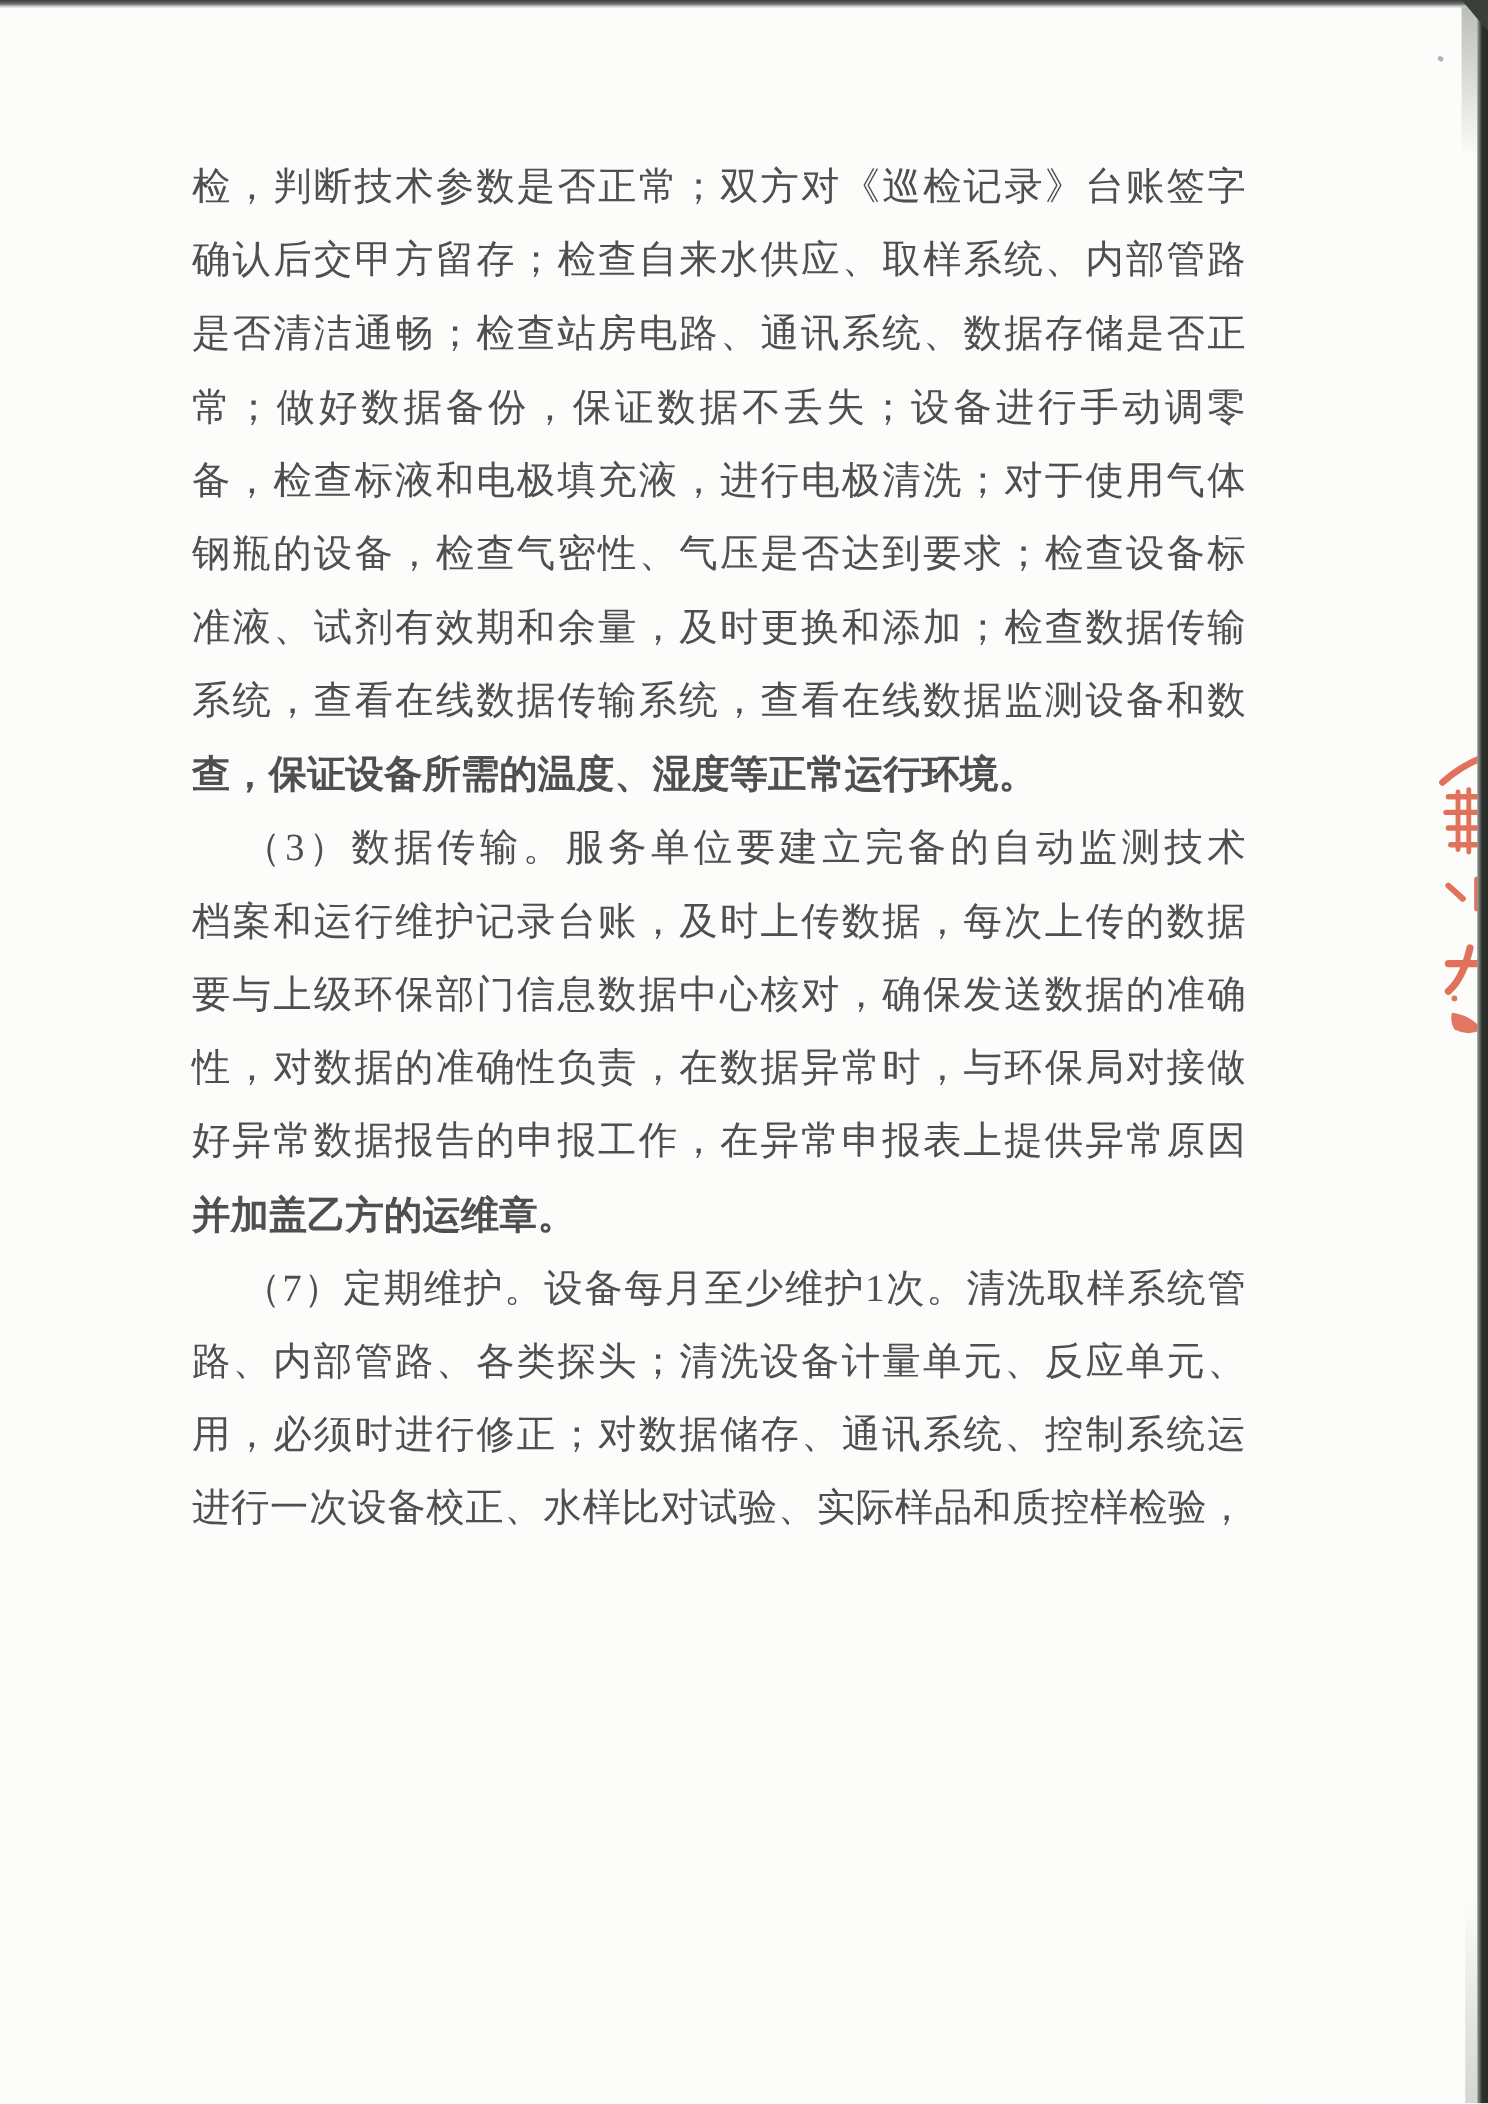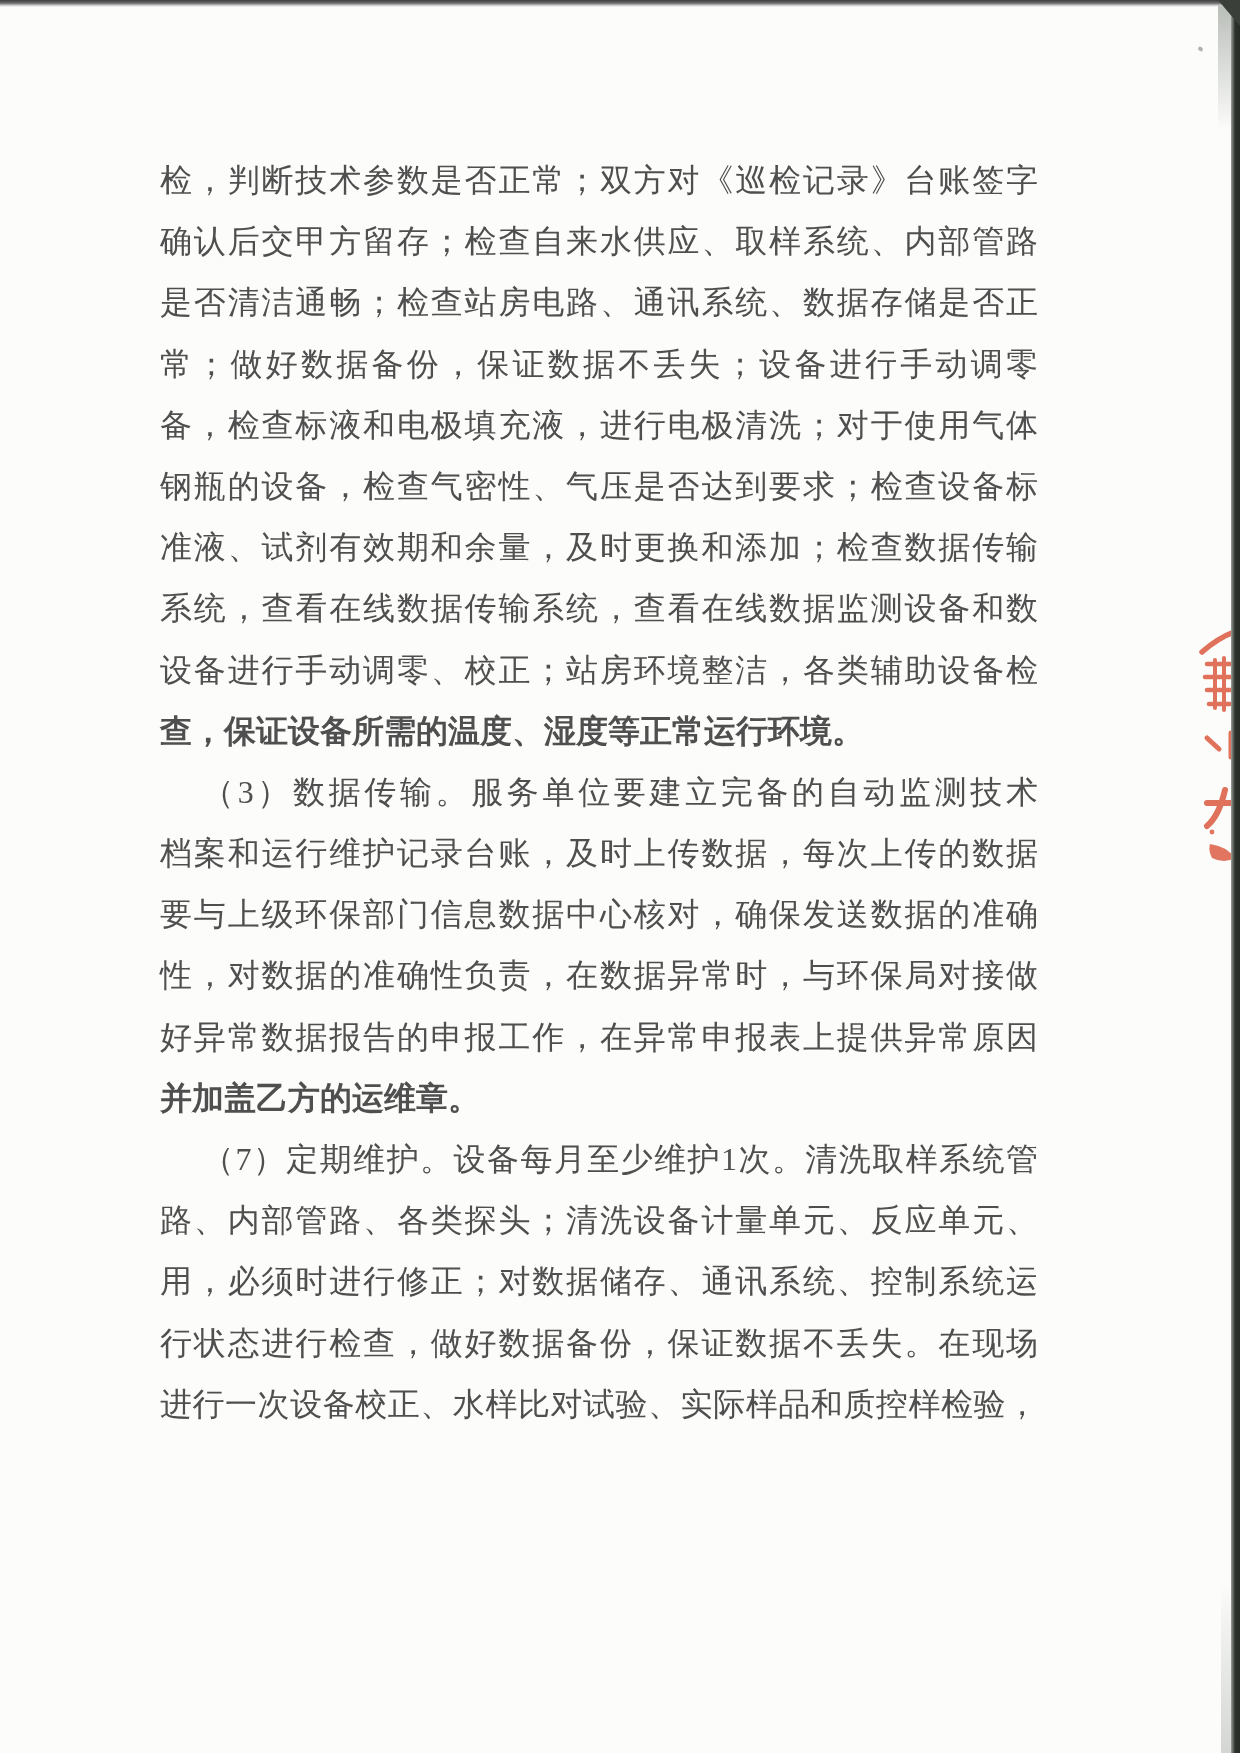--- a/index.html
+++ b/index.html
@@ -31,21 +31,21 @@
     position:absolute;top:0;right:0;width:0;height:0;
     border-top:26px solid #3a3f3a;
     border-left:22px solid transparent;
   }
   .speck{
     position:absolute;left:1198px;top:47px;width:5px;height:4px;
     background:#b2b2b2;border-radius:2px;transform:rotate(35deg);
   }
   
   .textblock{
-    position:absolute;left:160px;top:150px;width:878px;
+    position:absolute;left:160px;top:125px;width:878px;
   }
   .line{
     height:61.2px;line-height:61.2px;
     font-size:32px;color:#4f4f4f;
     text-align:justify;text-align-last:justify;
     text-justify:inter-character;
     white-space:normal;overflow:visible;
   }
   .line.indent{padding-left:42px;}
   .line.pend{text-align:right;text-align-last:left;font-weight:bold;}
@@ -86,28 +86,26 @@
 
   <main class="textblock" id="doc-lines">
       <div class="line">检，判断技术参数是否正常；双方对《巡检记录》台账签字</div>
       <div class="line">确认后交甲方留存；检查自来水供应、取样系统、内部管路</div>
       <div class="line">是否清洁通畅；检查站房电路、通讯系统、数据存储是否正</div>
       <div class="line">常；做好数据备份，保证数据不丢失；设备进行手动调零</div>
       <div class="line">备，检查标液和电极填充液，进行电极清洗；对于使用气体</div>
       <div class="line">钢瓶的设备，检查气密性、气压是否达到要求；检查设备标</div>
       <div class="line">准液、试剂有效期和余量，及时更换和添加；检查数据传输</div>
       <div class="line">系统，查看在线数据传输系统，查看在线数据监测设备和数</div>
-      <div class="line">设备进行手动调零、校正；站房环境整洁，各类辅助设备检</div>
       <div class="line pend">查，保证设备所需的温度、湿度等正常运行环境。</div>
       <div class="line indent">（3）数据传输。服务单位要建立完备的自动监测技术</div>
       <div class="line">档案和运行维护记录台账，及时上传数据，每次上传的数据</div>
       <div class="line">要与上级环保部门信息数据中心核对，确保发送数据的准确</div>
       <div class="line">性，对数据的准确性负责，在数据异常时，与环保局对接做</div>
       <div class="line">好异常数据报告的申报工作，在异常申报表上提供异常原因</div>
       <div class="line pend">并加盖乙方的运维章。</div>
       <div class="line indent">（7）定期维护。设备每月至少维护1次。清洗取样系统管</div>
       <div class="line">路、内部管路、各类探头；清洗设备计量单元、反应单元、</div>
       <div class="line">用，必须时进行修正；对数据储存、通讯系统、控制系统运</div>
-      <div class="line">行状态进行检查，做好数据备份，保证数据不丢失。在现场</div>
       <div class="line">进行一次设备校正、水样比对试验、实际样品和质控样检验，</div>
     </main>
 
 </div>
 
 </body></html>

